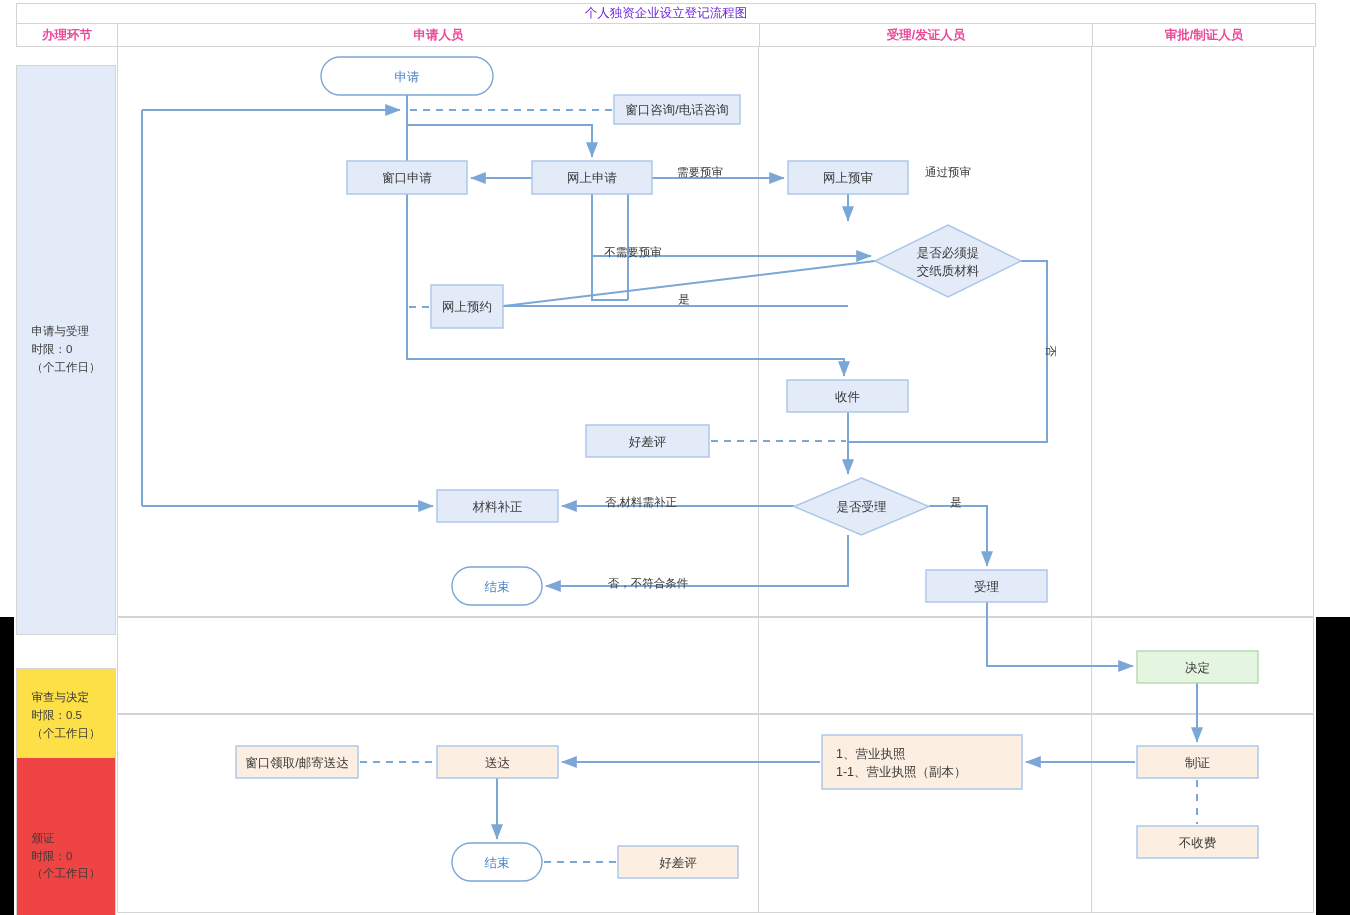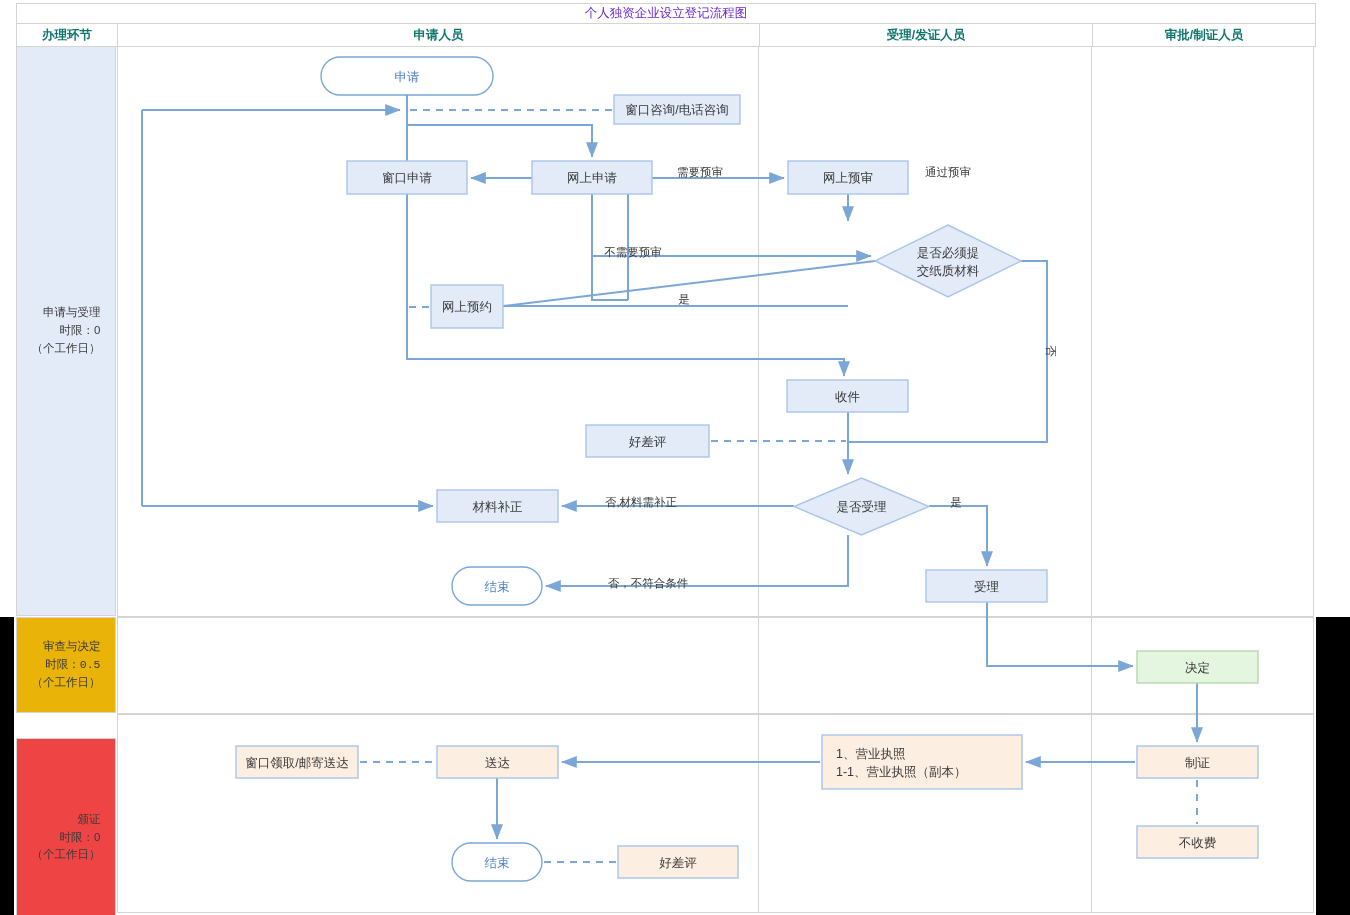--- a/index.html
+++ b/index.html
@@ -11,32 +11,32 @@
   .band.left{left:0;top:617px;width:14px;height:298px;}
   .band.right{left:1316px;top:617px;width:34px;height:298px;}
 
   
   .title-row{position:absolute;left:16px;top:3px;width:1298px;height:19px;
              border:1px solid #d4d4d4;background:#fff;}
   .title-text{position:absolute;left:0;top:0;width:100%;height:19px;line-height:19px;
               text-align:center;font-size:12.5px;color:#6d28d9;}
 
   .hdr{position:absolute;top:23px;height:22px;border:1px solid #d4d4d4;background:#fff;
-       line-height:22px;text-align:center;font-size:12.5px;color:#0f766e;font-weight:700;}
+       line-height:22px;text-align:center;font-size:12.5px;color:#ec4899;font-weight:700;}
   .hdr.c0{left:16px;width:100px;}
   .hdr.c1{left:117px;width:641px;}
   .hdr.c2{left:759px;width:332px;}
   .hdr.c3{left:1092px;width:222px;}
 
   
   .stage{position:absolute;left:16px;width:100px;border:1px solid #d4d4d4;
          box-sizing:border-box;display:flex;align-items:center;justify-content:center;
-         text-align:right;font-size:11.5px;color:#3a3a3a;line-height:1.55;}
+         text-align:left;font-size:11.5px;color:#3a3a3a;line-height:1.55;margin-top:19px;}
   .stage.s1{top:46px;height:570px;background:#e4ebf8;}
-  .stage.s2{top:617px;height:96px;background:#eab308;font-family:Liberation Mono, monospace;}
+  .stage.s2{top:649px;height:96px;background:#fde047;}
   .stage.s3{top:738px;height:199px;background:#ef4444;}
 
   
   .cell{position:absolute;border:1px solid #d4d4d4;box-sizing:border-box;background:transparent;}
 
   svg.layer{position:absolute;left:0;top:0;width:1350px;height:915px;pointer-events:none;}
   .nd-label{font-family:"Liberation Sans","DejaVu Sans",sans-serif;}
 </style>
 </head>
 <body>

